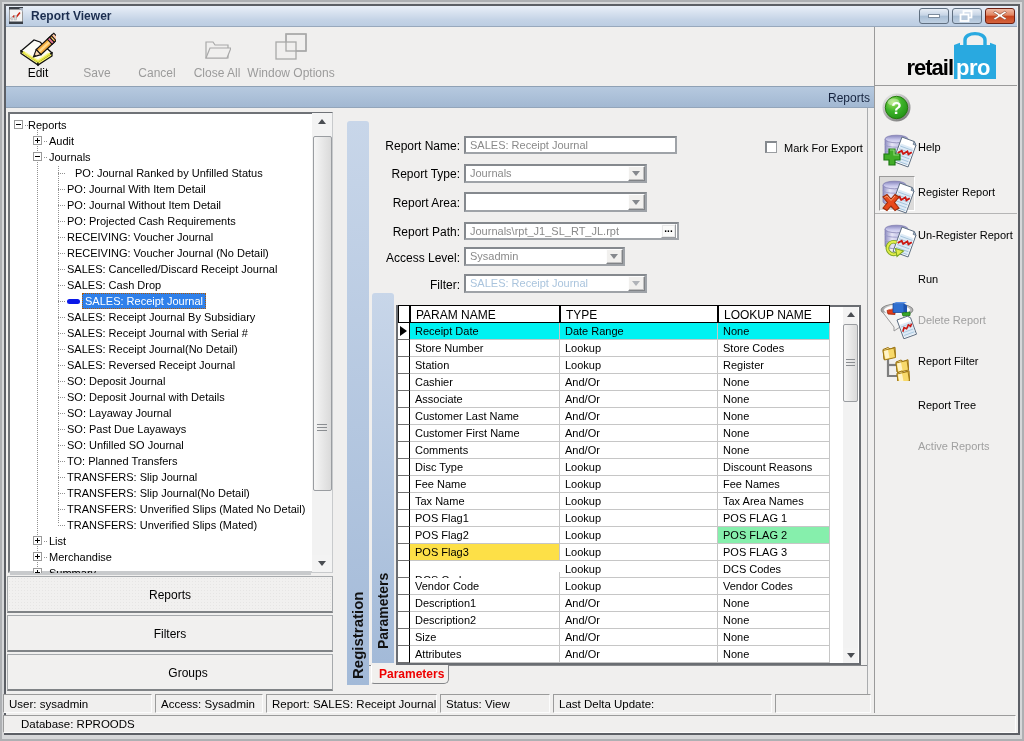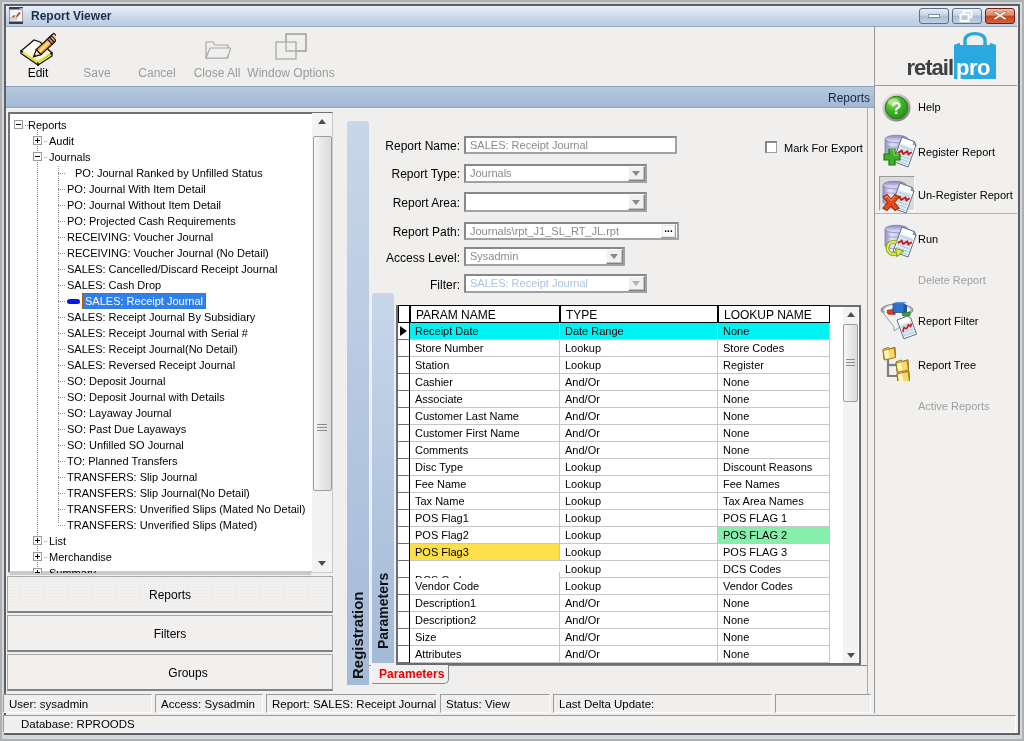--- a/index.html
+++ b/index.html
@@ -11,21 +11,21 @@
 #titlebar { left:6px; top:6px; width:1011px; height:21px; background:linear-gradient(#e9eff8,#c4d3e6 70%,#bccde2); border-bottom:1px solid #98a8bc; }
 #title-text { left:31px; top:9px; font-size:12px; font-weight:bold; color:#1b2d4f; }
 .wbtn { top:8px; height:16px; border-radius:3px; }
 #toolbar { left:6px; top:27px; width:868px; height:59px; background:#f0efee; }
 .tb-label { top:66px; font-size:12px; text-align:center; position:absolute; }
 .tb-grey { color:#9b9b9b; }
 #banner { left:6px; top:86px; width:868px; height:22px; background:linear-gradient(#b6c9df,#a2b8d2); border-top:1px solid #8fa1b5; border-bottom:1px solid #93a5ba; }
 #banner-text { left:774px; top:91px; width:96px; font-size:12px; color:#16243f; text-align:right; position:absolute; }
 #sidebar { left:874px; top:27px; width:143px; height:686px; background:#f1f0ef; border-left:1px solid #9a9a9a; }
 #logo-sep { left:874px; top:85px; width:143px; height:1px; background:#9a9a9a; }
-.sb-label { left:918px; font-size:11px; color:#000; position:absolute; }
+.sb-label { left:918px; font-size:11px; color:#000; position:absolute;margin-top:40px; }
 .sb-grey { color:#a0a0a0; }
 #sb-sep { left:875px; top:213px; width:142px; height:1px; background:#b5b5b5; }
 #treebox { left:8px; top:112px; width:325px; height:461px; background:#fff; border:2px solid #6f7277; border-right-color:#c8cacc; border-bottom-color:#c8cacc; }
 .lbtn { left:7px; width:326px; background:#f1f0ef; border:1px solid #a6a9ac; border-bottom:2px solid #808386; text-align:center; font-size:12px; padding-top:11px; position:absolute; }
 .status { top:694px; height:19px; background:#f0efee; border:1px solid #9b9b9b; border-bottom-color:#fcfcfc; border-right-color:#fcfcfc; font-size:11.5px; padding:3px 0 0 5px; position:absolute; overflow:hidden; white-space:nowrap; }
 #dbbar { left:3px; top:715px; width:1013px; height:18px; background:#f0efee; border:1px solid #9b9b9b; border-bottom-color:#fcfcfc; border-right-color:#fcfcfc; font-size:11.5px; padding:2px 0 0 17px; }
 #bottomline { left:0px; top:733px; width:0px; height:0px; }
 #regstrip { left:347px; top:121px; width:22px; height:564px; background:linear-gradient(#c8d6e9,#a3bad8); border-radius:3px 3px 0 0; }
 #parstrip { left:372px; top:293px; width:22px; height:370px; background:linear-gradient(#c8d6e9,#a3bad8); border-radius:3px 3px 0 0; }
 .vtext { position:absolute; transform:rotate(-90deg); transform-origin:0 100%; font-weight:bold; font-size:14px; line-height:16px; height:16px; color:#111; white-space:nowrap; }
@@ -107,21 +107,21 @@
 <svg class="abs" style="left:274px;top:32px" width="34" height="30" viewBox="0 0 34 30">
 <rect x="12" y="2" width="20" height="17" fill="#f0efee" stroke="#a8a8a8" stroke-width="1.3"></rect>
 <rect x="2" y="10" width="20" height="17" fill="#f0efee" stroke="#a8a8a8" stroke-width="1.3"></rect>
 <rect x="12" y="2" width="20" height="17" fill="none" stroke="#a8a8a8" stroke-width="1.3"></rect>
 </svg>
 <div class="tb-label tb-grey" style="left:246px;width:90px;">Window Options</div>
 <div class="abs" id="banner"></div>
 <div class="abs" id="banner-text">Reports</div>
 <div class="abs" id="sidebar"></div>
 <div class="abs" id="logo-sep"></div>
-<div class="abs" style="left:873px;top:58px;width:80px;text-align:right;font-size:22px;line-height:20px;font-weight:bold;color:#404040;letter-spacing:-1px;">retail</div>
+<div class="abs" style="left:873px;top:58px;width:80px;text-align:right;font-size:22px;line-height:20px;font-weight:bold;color:#000000;letter-spacing:-1px;">retail</div>
 <svg class="abs" style="left:954px;top:31px" width="42" height="49" viewBox="0 0 42 49">
 <path d="M11 16 L11 9 C11 0.5 31 0.5 31 9 L31 16" fill="none" stroke="#29a9e0" stroke-width="3.4"></path>
 <rect x="0" y="14" width="42" height="34" fill="#29a9e0"></rect>
 <path d="M0 14 L6 11.8 L6 14 Z" fill="#29a9e0"></path>
 <path d="M42 14 L36 11.8 L36 14 Z" fill="#29a9e0"></path>
 </svg>
 <div class="abs" style="left:956px;top:58px;font-size:22px;line-height:20px;font-weight:bold;color:#fff;letter-spacing:-0.5px;">pro</div>
 <div class="abs" id="sb-sep"></div>
 <svg class="abs" style="left:882px;top:93px" width="29" height="29" viewBox="0 0 29 29">
 <defs>

